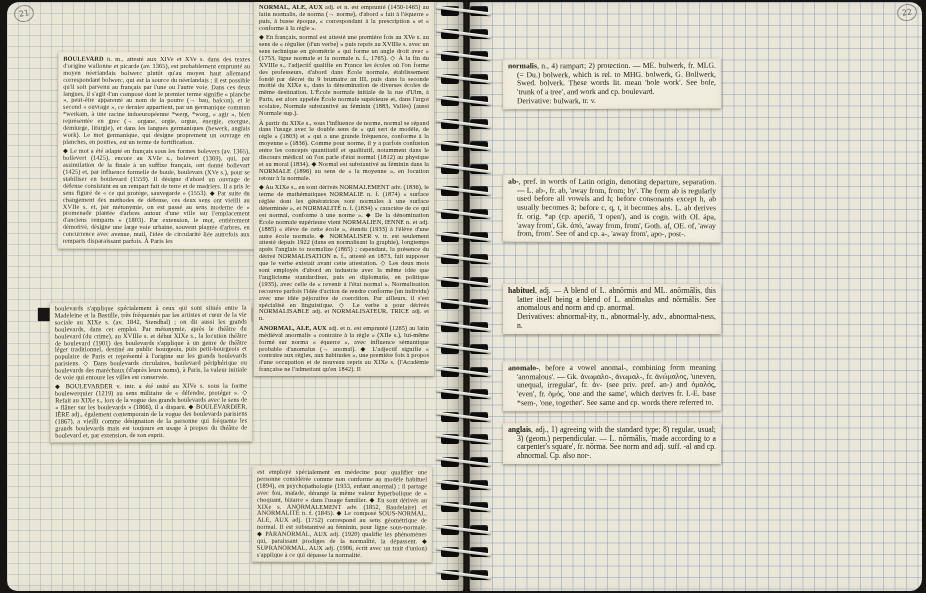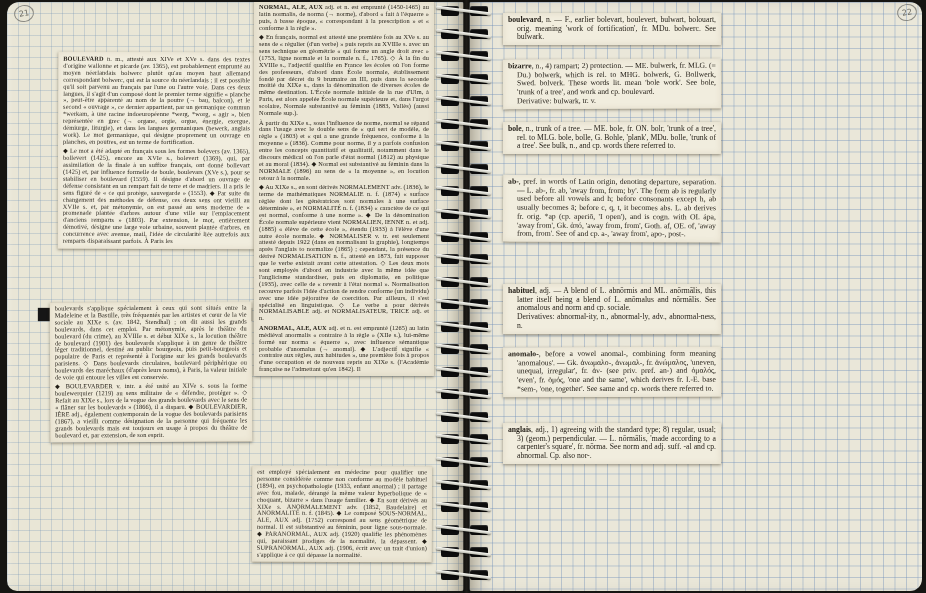--- a/index.html
+++ b/index.html
@@ -38,21 +38,21 @@
   #reg-mark-left{left:31px;top:306px;}
   #reg-mark-right{left:229px;top:306px;}
   
   .en{font-size:7.7px;line-height:8.7px;white-space:normal;}
   .en p{padding-left:9px;text-indent:-9px;margin:0;white-space:pre-line;}
   #clip-en-boulevard{left:34px;top:11px;width:208px;padding:3px 5px;}
   #clip-en-bulwark{left:34px;top:57px;width:208px;padding:3px 5px;transform:rotate(-.2deg);}
   #clip-en-bole{left:34px;top:120px;width:208px;padding:3px 5px;}
   #clip-en-ab{left:34px;top:173px;width:208px;padding:3px 5px;transform:rotate(.2deg);}
   #clip-en-abnormal{left:34px;top:282px;width:208px;padding:3px 5px;}
-  #clip-en-anomalo{left:34px;top:345px;width:208px;padding:3px 5px;transform:rotate(-.15deg);}
+  #clip-en-anomalo{left:34px;top:359px;width:208px;padding:3px 5px;transform:rotate(-.15deg);}
   #clip-en-normal{left:34px;top:421px;width:208px;padding:3px 5px;}
   
   .page-num{position:absolute;width:18px;height:15px;border:1px solid rgba(110,110,105,.75);
     border-radius:50%;display:flex;align-items:center;justify-content:center;
     font-family:"DejaVu Sans",sans-serif;font-size:8px;color:#6b6a62;transform:rotate(-10deg);}
   #left-page-num{left:7px;top:3px;}
   #right-page-num{left:428px;top:2px;}
   
   #spiral{position:absolute;left:435px;top:0;width:58px;height:593px;z-index:5;}
   .gap-shadow{position:absolute;left:463px;top:0;width:7px;height:593px;
@@ -98,39 +98,33 @@
     <div class="clip" id="clip-normal-2">
       <p class="fr">est employé spécialement en médecine pour qualifier une personne considérée comme non conforme au modèle habituel (1894), en psychopathologie (1933, enfant anormal) ; il partage avec fou, malade, dérangé la même valeur hyperbolique de « choquant, bizarre » dans l'usage familier. ◆ En sont dérivés au XIXe s. ANORMALEMENT adv. (1852, Baudelaire) et ANORMALITÉ n. f. (1845). ◆ Le composé SOUS-NORMAL, ALE, AUX adj. (1752) correspond au sens géométrique de normal. Il est substantivé au féminin, pour ligne sous-normale. ◆ PARANORMAL, AUX adj. (1920) qualifie les phénomènes qui, paraissant prodiges de la normalité, la dépassent. ◆ SUPRANORMAL, AUX adj. (1906, écrit avec un trait d'union) s'applique à ce qui dépasse la normalité.</p>
     </div>
   </div>
 
   <div class="page" id="right-page">
     <div class="page-num" id="right-page-num">
       <span>22</span>
     </div>
 
-    <div class="clip en" id="clip-en-boulevard">
-      <p><b>boulevard</b><span>, n. — F., earlier bolevart, boulevert, bulwart, bolouart, orig. meaning 'work of fortification', fr. MDu. bolwerc. See bulwark.</span></p>
-    </div>
 
     <div class="clip en" id="clip-en-bulwark">
-      <p><b>bizarre</b><span>, n., 4) rampart; 2) protection. — ME. bulwerk, fr. MLG. (= Du.) bolwerk, which is rel. to MHG. bolwerk, G. Bollwerk, Swed. bolverk. These words lit. mean 'bole work'. See bole, 'trunk of a tree', and work and cp. boulevard.
+      <p><b>normalis</b><span>, n., 4) rampart; 2) protection. — ME. bulwerk, fr. MLG. (= Du.) bolwerk, which is rel. to MHG. bolwerk, G. Bollwerk, Swed. bolverk. These words lit. mean 'bole work'. See bole, 'trunk of a tree', and work and cp. boulevard.
 Derivative: bulwark, tr. v.</span></p>
     </div>
 
-    <div class="clip en" id="clip-en-bole">
-      <p><b>bole</b><span>, n., trunk of a tree. — ME. bole, fr. ON. bolr, 'trunk of a tree', rel. to MLG. bole, bolle, G. Bohle, 'plank', MDu. bolle, 'trunk of a tree'. See bulk, n., and cp. words there referred to.</span></p>
-    </div>
 
     <div class="clip en" id="clip-en-ab">
       <p><b>ab-</b><span>, pref. in words of Latin origin, denoting departure, separation. — L. ab-, fr. ab, 'away from, from; by'. The form ab is regularly used before all vowels and h; before consonants except h, ab usually becomes ā; before c, q, t, it becomes abs. L. ab derives fr. orig. *ap (cp. aperiō, 'I open'), and is cogn. with OI. ápa, 'away from', Gk. ἀπό, 'away from, from', Goth. af, OE. of, 'away from, from'. See of and cp. a-, 'away from', apo-, post-.</span></p>
     </div>
 
     <div class="clip en" id="clip-en-abnormal">
-      <p><b>habituel</b><span>, adj. — A blend of L. abnōrmis and ML. anōrmālis, this latter itself being a blend of L. anōmalus and nōrmālis. See anomalous and norm and cp. sociale.
+      <p><b>habituel</b><span>, adj. — A blend of L. abnōrmis and ML. anōrmālis, this latter itself being a blend of L. anōmalus and nōrmālis. See anomalous and norm and cp. anormal.
 Derivatives: abnormal-ity, n., abnormal-ly, adv., abnormal-ness, n.</span></p>
     </div>
 
     <div class="clip en" id="clip-en-anomalo">
       <p><b>anomalo-</b><span>, before a vowel anomal-, combining form meaning 'anomalous'. — Gk. ἀνωμαλο-, ἀνωμαλ-, fr. ἀνώμαλος, 'uneven, unequal, irregular', fr. ἀν- (see priv. pref. an-) and ὁμαλός, 'even', fr. ὁμός, 'one and the same', which derives fr. I.-E. base *sem-, 'one, together'. See same and cp. words there referred to.</span></p>
     </div>
 
     <div class="clip en" id="clip-en-normal">
       <p><b>anglais</b><span>, adj., 1) agreeing with the standard type; 8) regular, usual; 3) (geom.) perpendicular. — L. nōrmālis, 'made according to a carpenter's square', fr. nōrma. See norm and adj. suff. -al and cp. abnormal. Cp. also nor-.</span></p>
     </div>

